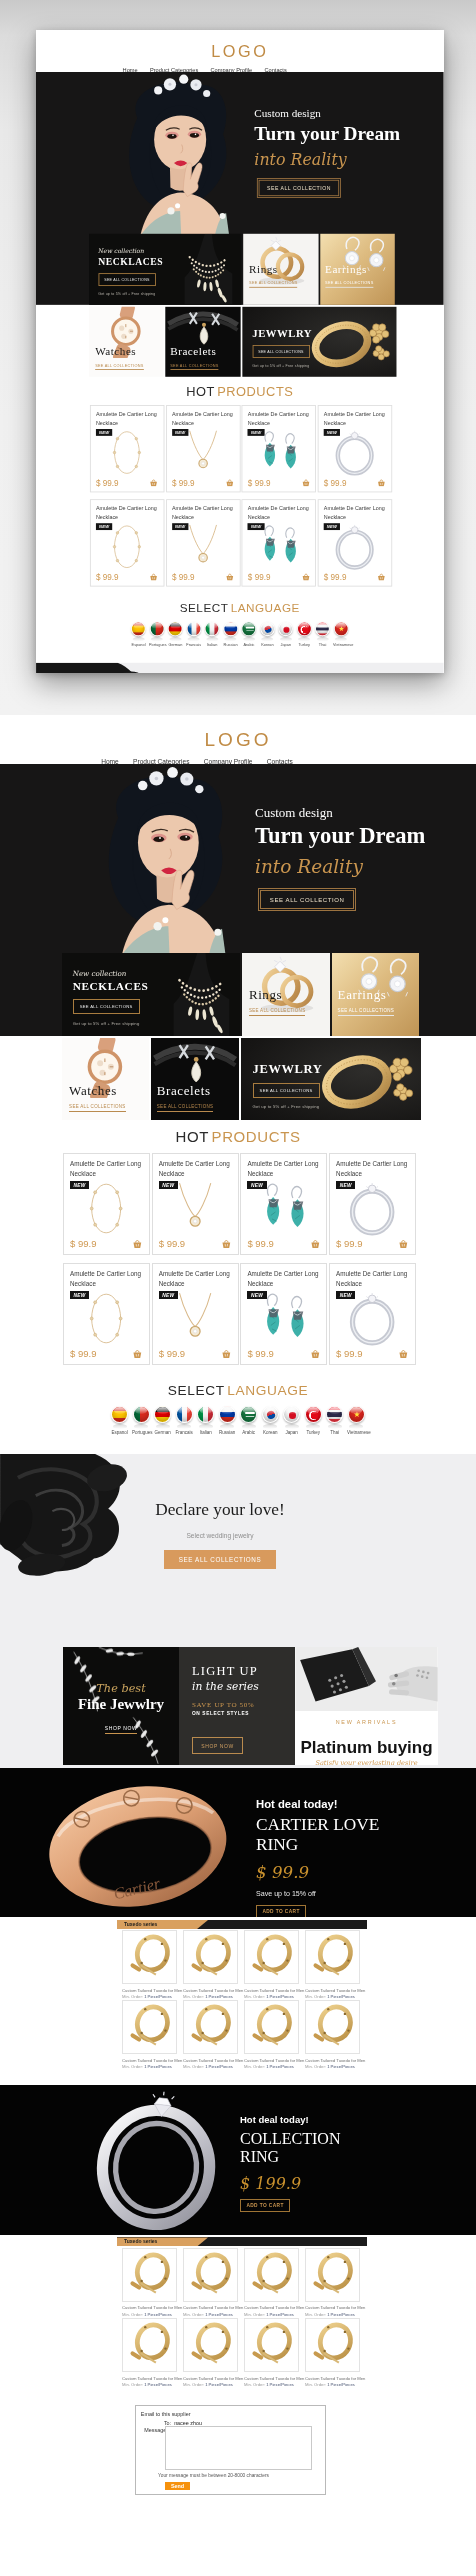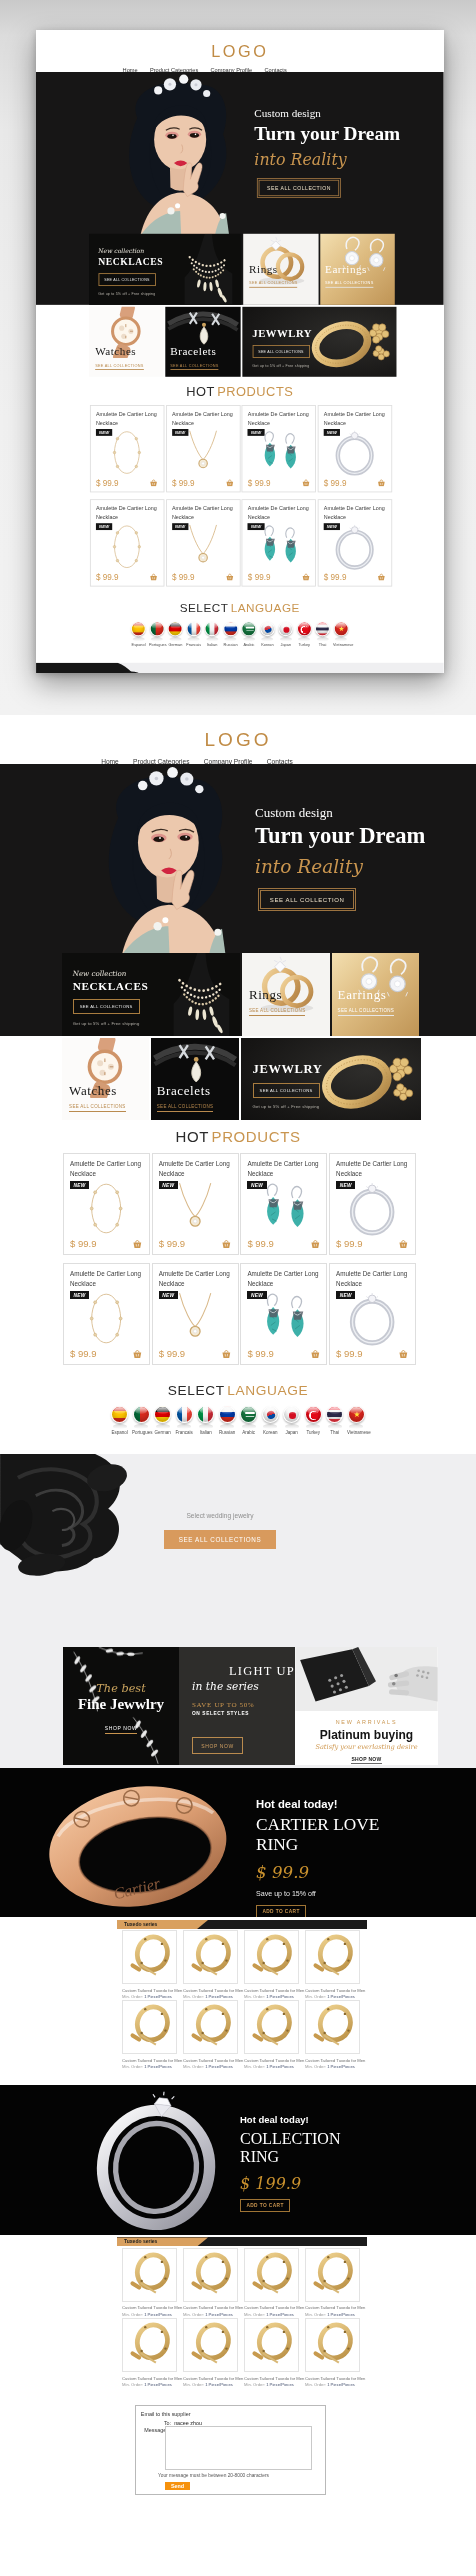--- a/index.html
+++ b/index.html
@@ -117,29 +117,29 @@
 
   .banners { position:absolute; left:63px; top:193px; width:375px; height:118px; display:flex; }
   .bn { position:relative; height:118px; overflow:hidden; }
   .bn-fine { width:116px; background:#0c0c0b; text-align:center; }
   .bn-fine-content { position:relative; z-index:2; padding-top:35px; }
   .bn-fine-pre { color:#c9a35e; font-size:11.3px; }
   .bn-fine-title { color:#fff; font-size:15px; font-weight:bold; margin-top:1px; }
   .bn-shop-w { display:inline-block; margin-top:12px; color:#fff; font-size:5px; letter-spacing:0.6px;
     padding-bottom:1.8px; border-bottom:0.6px solid #c9954f; cursor:pointer; }
   .bn-light { width:116px; background:#2e2d2b; padding:16.7px 0 0 13px; }
-  .bn-light-title { color:#fff; font-size:12.5px; letter-spacing:1.2px;text-align:right; }
+  .bn-light-title { color:#fff; font-size:12.5px; letter-spacing:1.2px; }
   .bn-light-script { color:#fff; font-size:10.7px; margin-top:1.2px; }
   .bn-light-save { color:#c9954f; font-size:7.1px; letter-spacing:0.6px; margin-top:7.7px; font-family:"Liberation Serif",serif; }
   .bn-light-note { color:#fff; font-size:4.8px; font-weight:bold; letter-spacing:0.6px; margin-top:2.4px; }
   .bn-light-btn { position:absolute; left:13px; bottom:11.3px; border:0.6px solid #b98a4e; color:#cf9f62;
     font-size:5px; letter-spacing:0.6px; padding:4.2px 8.3px; cursor:pointer; }
   .bn-plat { width:143px; background:#fff; text-align:center; }
   .bn-plat-pre { color:#c9954f; font-size:5.4px; letter-spacing:1.8px; margin-top:6px; }
-  .bn-plat-title { color:#141414; font-size:12px; font-weight:bold; margin-top:3px; }
+  .bn-plat-title { color:#141414; font-size:17px; font-weight:bold; margin-top:13px; }
   .bn-plat-script { color:#cf9850; font-size:6.6px; margin-top:1.2px; }
   .bn-shop-b { display:inline-block; margin-top:4.8px; color:#1d1d1d; font-size:5px; font-weight:bold;
     letter-spacing:0.3px; padding-bottom:1.2px; border-bottom:0.6px solid #6a6a6a; cursor:pointer; }
 
   
   .deal { background:#040404; }
   .deal-cartier { top:1053px; height:149px; }
   .deal-eng { top:1370px; height:150px; }
   .deal-img { position:absolute; }
   .deal-txt { position:absolute; }
@@ -648,20 +648,21 @@
     <svg class="flower" width="144" height="126" viewBox="0 0 242 212">
       <path d="M0 0 H160 C205 18 215 62 182 92 C214 112 202 168 158 176 C126 206 62 204 30 174 L0 152 Z" fill="#161616"></path>
       <path d="M30 40 C70 18 120 22 150 48 C170 70 166 104 140 118 C160 130 154 160 126 166 C94 182 54 172 36 146" fill="none" stroke="#2e2e2e" stroke-width="7"></path>
       <path d="M60 70 C90 54 120 60 134 80 C144 96 138 116 118 124 C130 134 124 152 104 154" fill="none" stroke="#3b3b3b" stroke-width="5"></path>
       <path d="M88 96 C104 88 120 94 124 106 C128 118 118 128 104 128" fill="none" stroke="#474747" stroke-width="3.5"></path>
       <ellipse cx="26" cy="120" rx="26" ry="44" fill="#121212" transform="rotate(18 26 120)"></ellipse>
       <ellipse cx="180" cy="40" rx="34" ry="22" fill="#1c1c1c" transform="rotate(-14 180 40)"></ellipse>
       <ellipse cx="70" cy="186" rx="40" ry="18" fill="#191919" transform="rotate(-8 70 186)"></ellipse>
     </svg>
     <div class="declare-txt">
+      <div class="declare-title serif">Declare your love!</div>
       <div class="declare-sub">Select wedding jewelry</div>
       <span class="btn-gold">SEE ALL COLLECTIONS</span>
     </div>
 
     <div class="banners">
       <div class="bn bn-fine">
         <svg width="116" height="118" viewBox="0 0 195 198" style="position:absolute;left:0;top:0;">
           <g stroke="#fff" stroke-width="1.1" fill="#fff" opacity=".92">
             <path d="M18 8 C38 40 52 74 58 108" fill="none"></path>
             <ellipse cx="24" cy="22" rx="2.6" ry="7" transform="rotate(30 24 22)"></ellipse>

